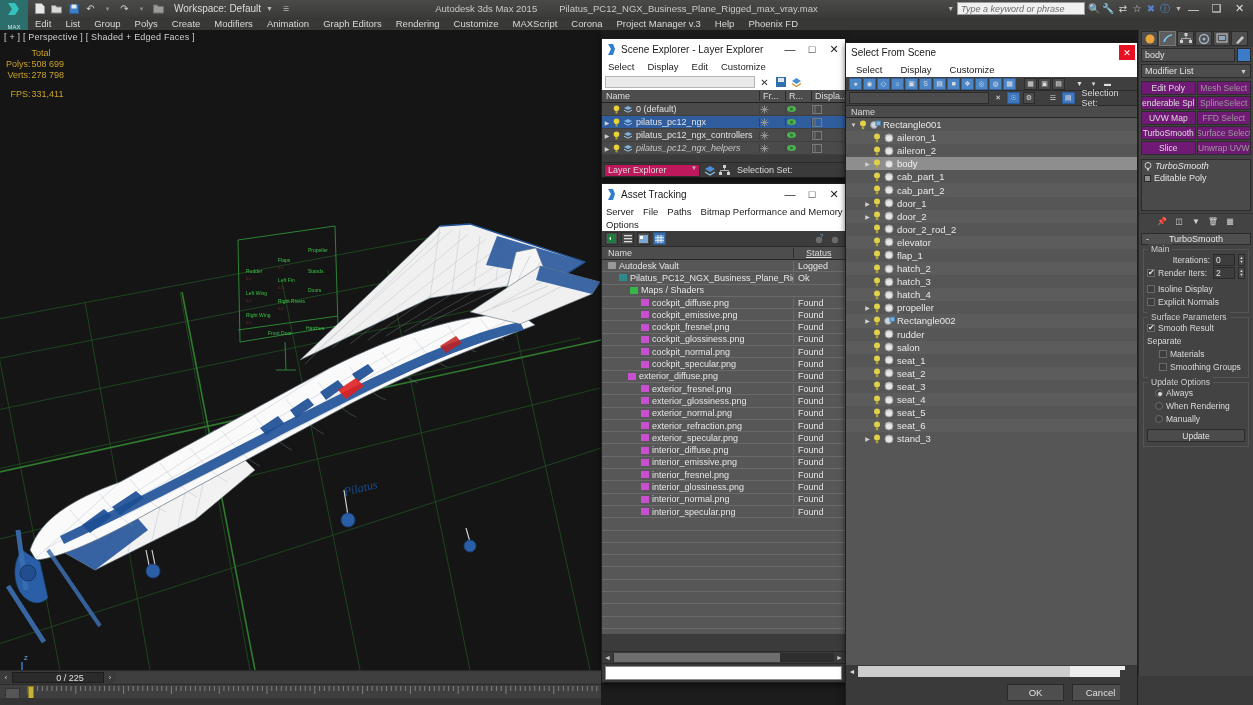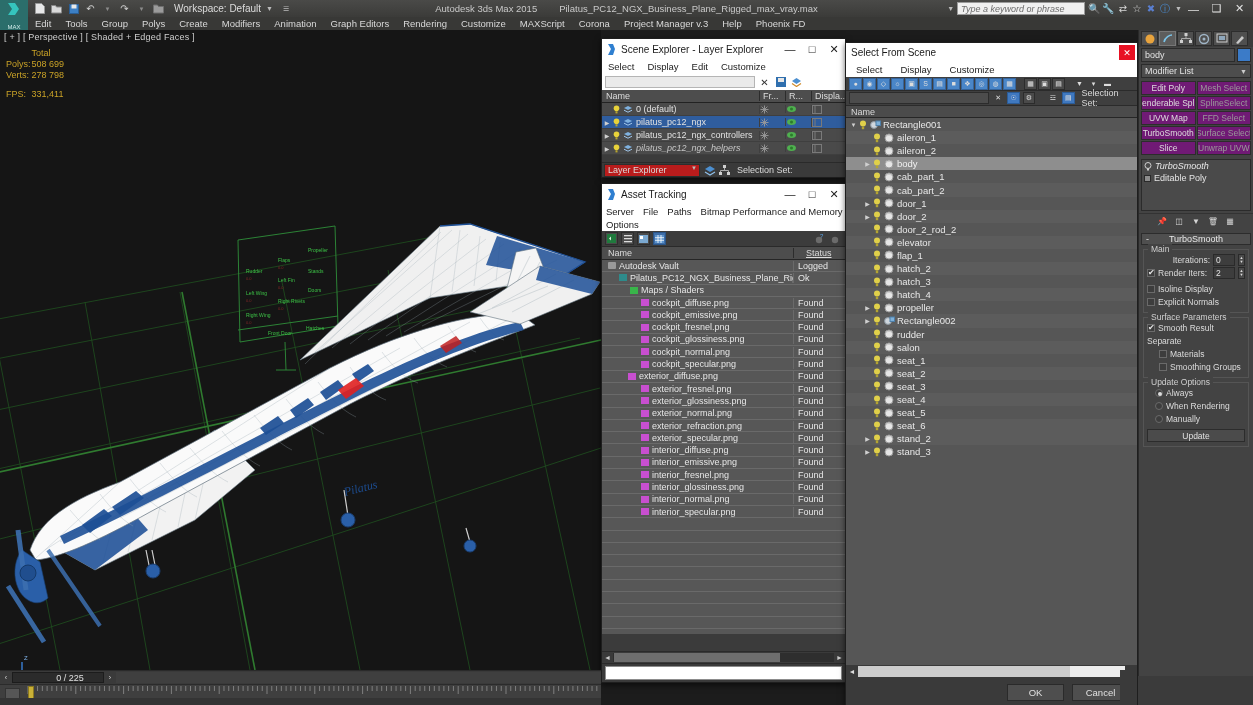--- a/index.html
+++ b/index.html
@@ -61,21 +61,21 @@
     background:#141414;overflow:hidden;
   }
   .vp-label{
     position:absolute;left:4px;top:2px;font-size:9px;color:#cfcfcf;letter-spacing:.2px;
   }
   .vp-stats{
     position:absolute;left:6px;top:18px;font-size:9px;color:#c9a227;line-height:11px;
   }
   .vp-stats table{border-collapse:collapse;}
   .vp-stats td{padding:0 4px 0 0;font-size:9px;color:#c9a227;}
-  .vp-stats td.lbl{text-align:left;padding-right:1px;}
+  .vp-stats td.lbl{text-align:right;padding-right:1px;}
   .vp-stats td.val{text-align:left;}
 
   
   .grid-svg{position:absolute;left:0;top:0;}
 
   
   .win{
     position:absolute;background:#3b3b3b;border:1px solid #1e1e1e;
     box-shadow:0 2px 6px rgba(0,0,0,.6);
   }
@@ -117,21 +117,21 @@
   .se-row .bulb{width:11px;text-align:center;}
   .se-row .lyr{width:13px;text-align:center;}
   .se-row .nm{flex:1;}
   .se-row .nm.ital{font-style:italic;color:#c6c6c6;}
   .se-row .col{width:26px;text-align:center;border-left:1px solid #3f3f3f;}
   .se-row .col2{width:34px;text-align:center;border-left:1px solid #3f3f3f;}
   .se-foot{
     position:absolute;left:0;bottom:0;width:100%;height:15px;background:#3a3a3a;
     display:flex;align-items:center;font-size:9px;color:#dadada;border-top:1px solid #2a2a2a;
   }
-  .se-foot .combo{width:96px;height:13px;background:#b91c1c;border:1px solid #2e2e2e;
+  .se-foot .combo{width:96px;height:13px;background:#be185d;border:1px solid #2e2e2e;
     display:flex;align-items:flex-start;padding-left:3px;font-size:9px;margin-left:2px;}
   .se-foot .combo .cv{flex:1;}
   .se-foot .combo .ca{font-size:6px;color:#bbb;padding-right:2px;}
 
   
   #assetTracking{left:601px;top:183px;width:245px;height:500px;}
   #assetTracking .win-menu{height:14px;gap:9px;padding-left:4px;}
   .at-menu2{height:13px;background:#fff;font-size:9.5px;color:#222;padding-left:4px;display:flex;align-items:center;}
   .at-toolbar{
     height:16px;background:#3c3c3c;display:flex;align-items:center;padding:0 3px;gap:3px;
@@ -357,21 +357,21 @@
     <div class="wbtn">—</div>
     <div class="wbtn">❑</div>
     <div class="wbtn close">✕</div>
   </div>
 </div>
 
 <div class="menubar">
   <div class="mlogo">MAX</div>
   <div id="menuItems" style="display:flex;align-items:center;">
       <div class="menu-item">Edit</div>
-      <div class="menu-item">Tools</div>
+      <div class="menu-item">List</div>
       <div class="menu-item">Group</div>
       <div class="menu-item">Polys</div>
       <div class="menu-item">Create</div>
       <div class="menu-item">Modifiers</div>
       <div class="menu-item">Animation</div>
       <div class="menu-item">Graph Editors</div>
       <div class="menu-item">Rendering</div>
       <div class="menu-item">Customize</div>
       <div class="menu-item">MAXScript</div>
       <div class="menu-item">Corona</div>
@@ -1489,37 +1489,20 @@
             <rect x="2.8" y="6.6" width="2.4" height="2.6" fill="#b3a431"></rect>
           </svg>
         </span>
         <span class="objico">
           <svg width="10" height="10" viewBox="0 0 10 10">
             <circle cx="5" cy="5" r="4" fill="#e6e6e6" stroke="#9a9a9a"></circle>
             <path d="M1.2 5 A4 4 0 0 1 8.8 5" fill="none" stroke="#b5b5b5" stroke-width="0.6"></path>
           </svg>
         </span>
         <span>seat_6</span>
-      </div>
-      <div class="sfs-row alt">
-        <span style="width:16px"></span>
-        <span class="exp">▶</span>
-        <span class="bulb2">
-          <svg width="8" height="10" viewBox="0 0 8 10">
-            <circle cx="4" cy="3.6" r="3" fill="#e0d04a"></circle>
-            <rect x="2.8" y="6.6" width="2.4" height="2.6" fill="#b3a431"></rect>
-          </svg>
-        </span>
-        <span class="objico">
-          <svg width="10" height="10" viewBox="0 0 10 10">
-            <circle cx="5" cy="5" r="4" fill="#e6e6e6" stroke="#9a9a9a"></circle>
-            <path d="M1.2 5 A4 4 0 0 1 8.8 5" fill="none" stroke="#b5b5b5" stroke-width="0.6"></path>
-          </svg>
-        </span>
-        <span>stand_2</span>
       </div>
       <div class="sfs-row">
         <span style="width:16px"></span>
         <span class="exp">▶</span>
         <span class="bulb2">
           <svg width="8" height="10" viewBox="0 0 8 10">
             <circle cx="4" cy="3.6" r="3" fill="#e0d04a"></circle>
             <rect x="2.8" y="6.6" width="2.4" height="2.6" fill="#b3a431"></rect>
           </svg>
         </span>

